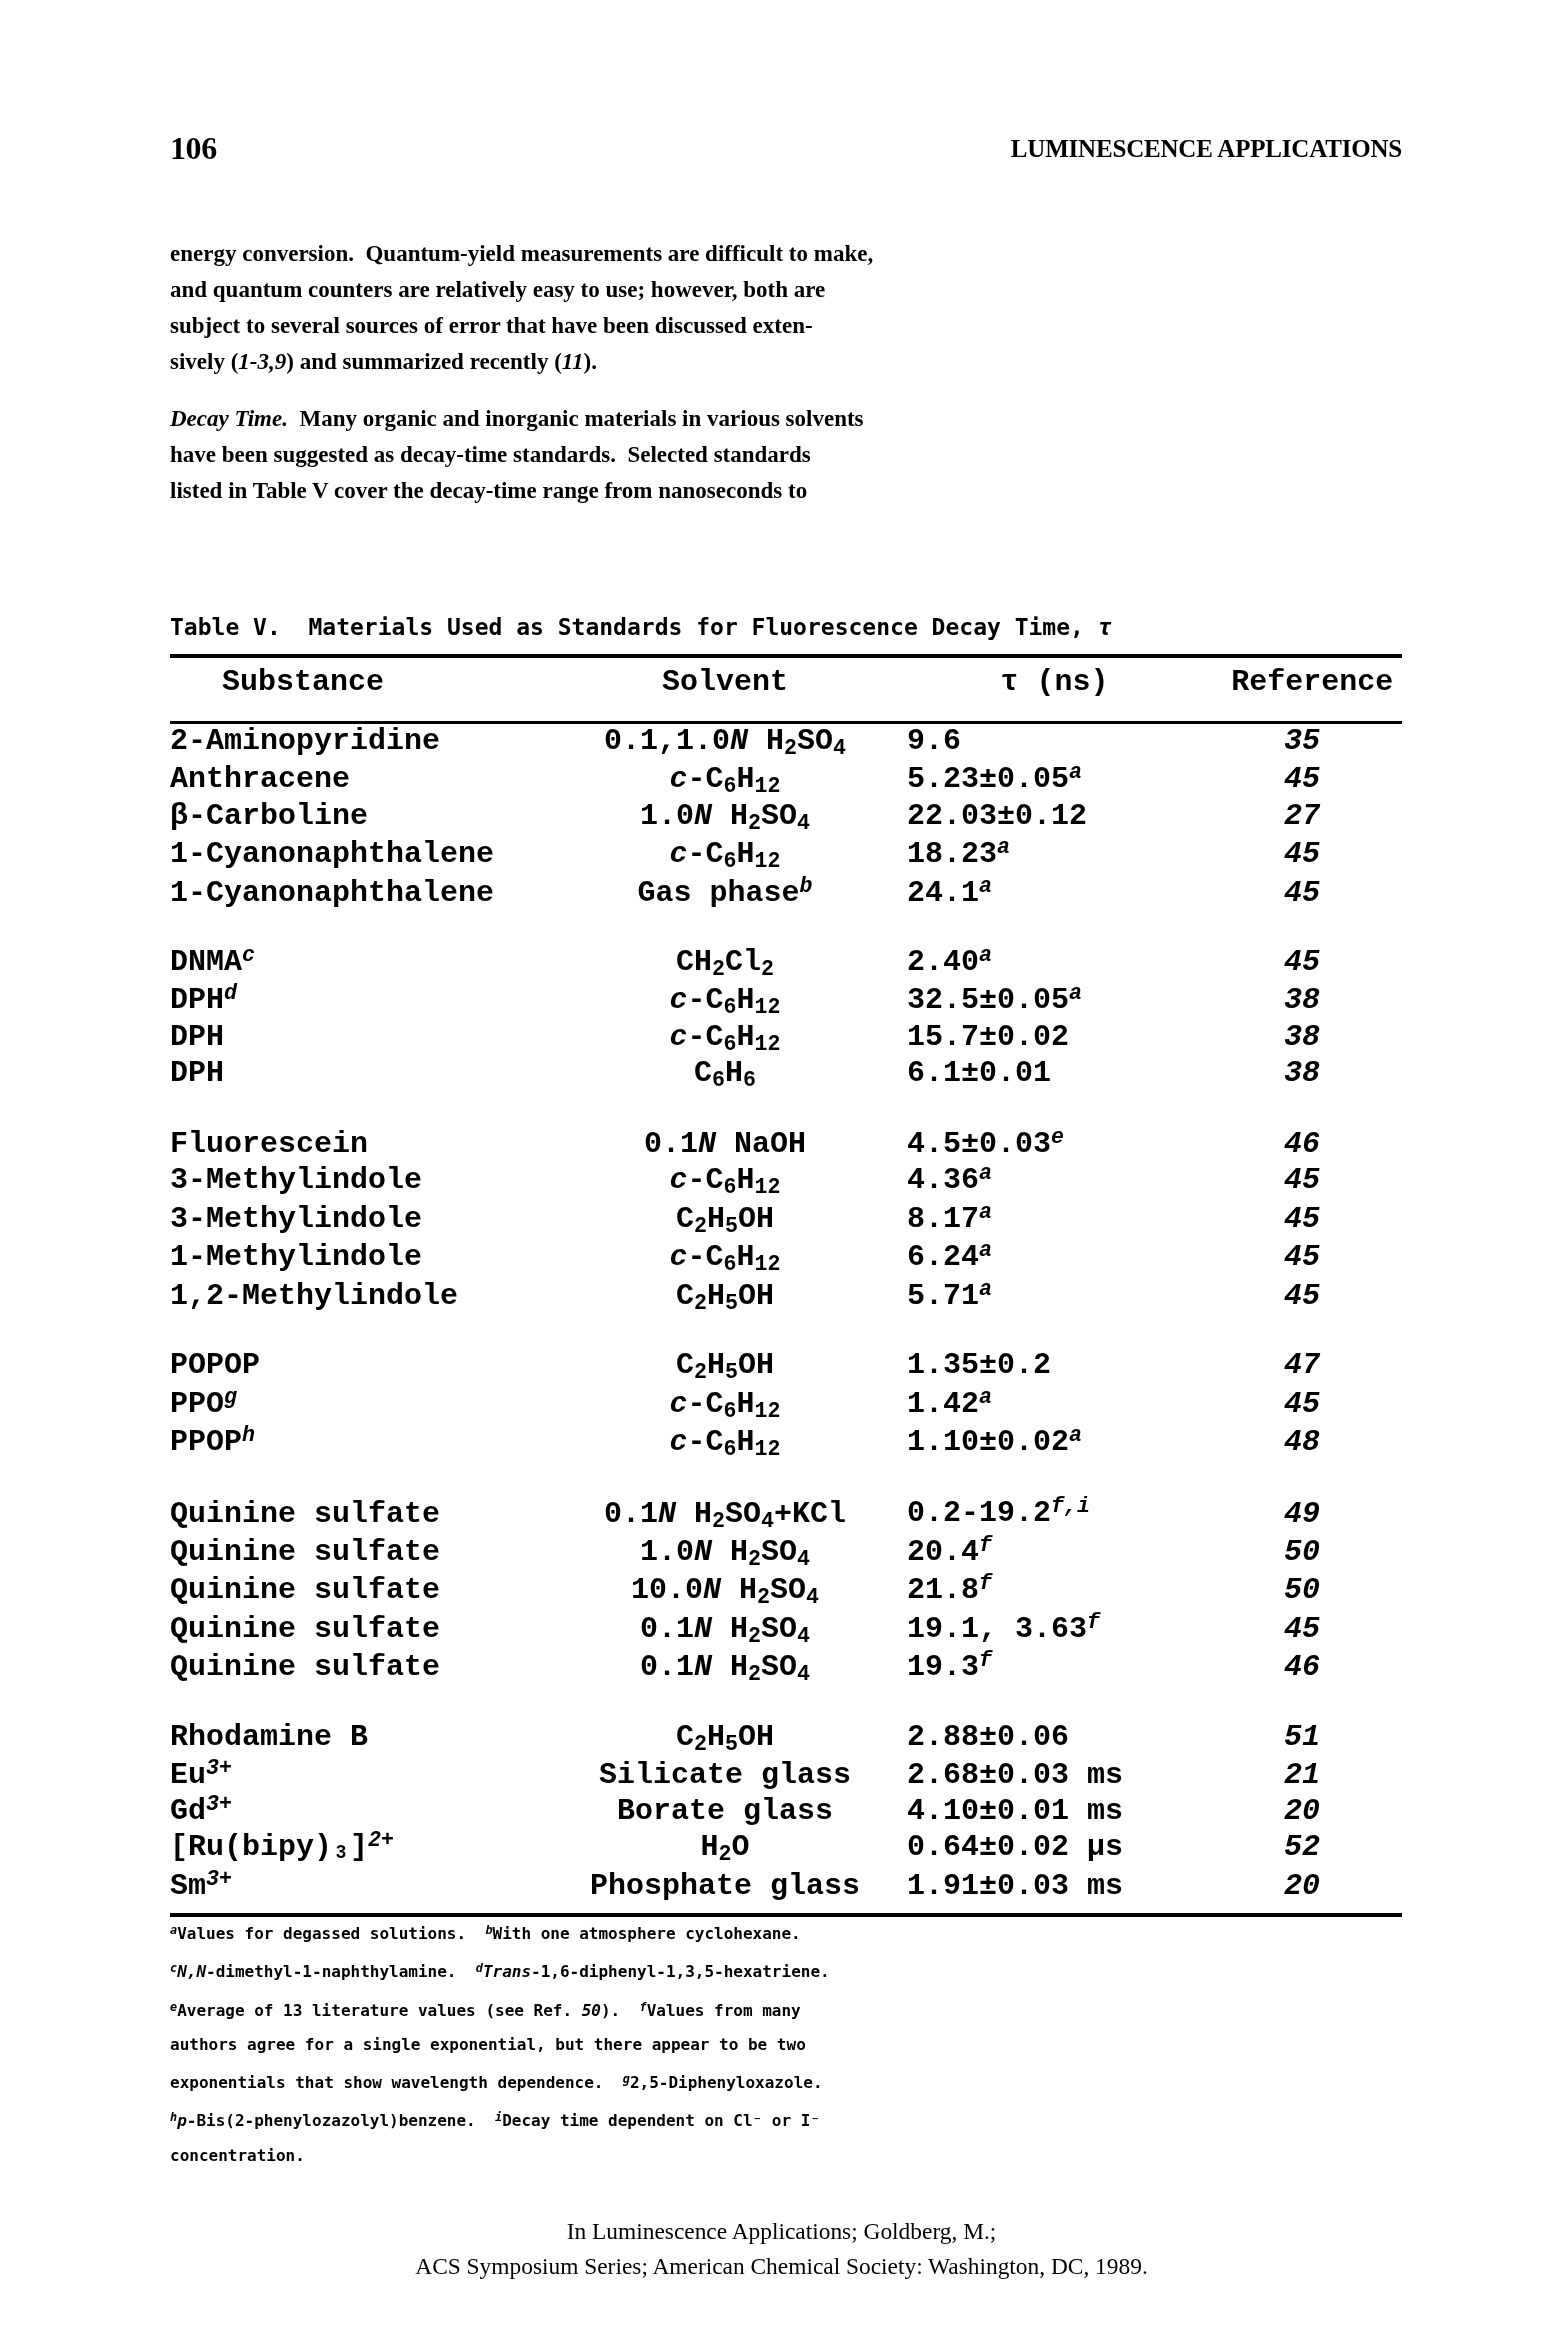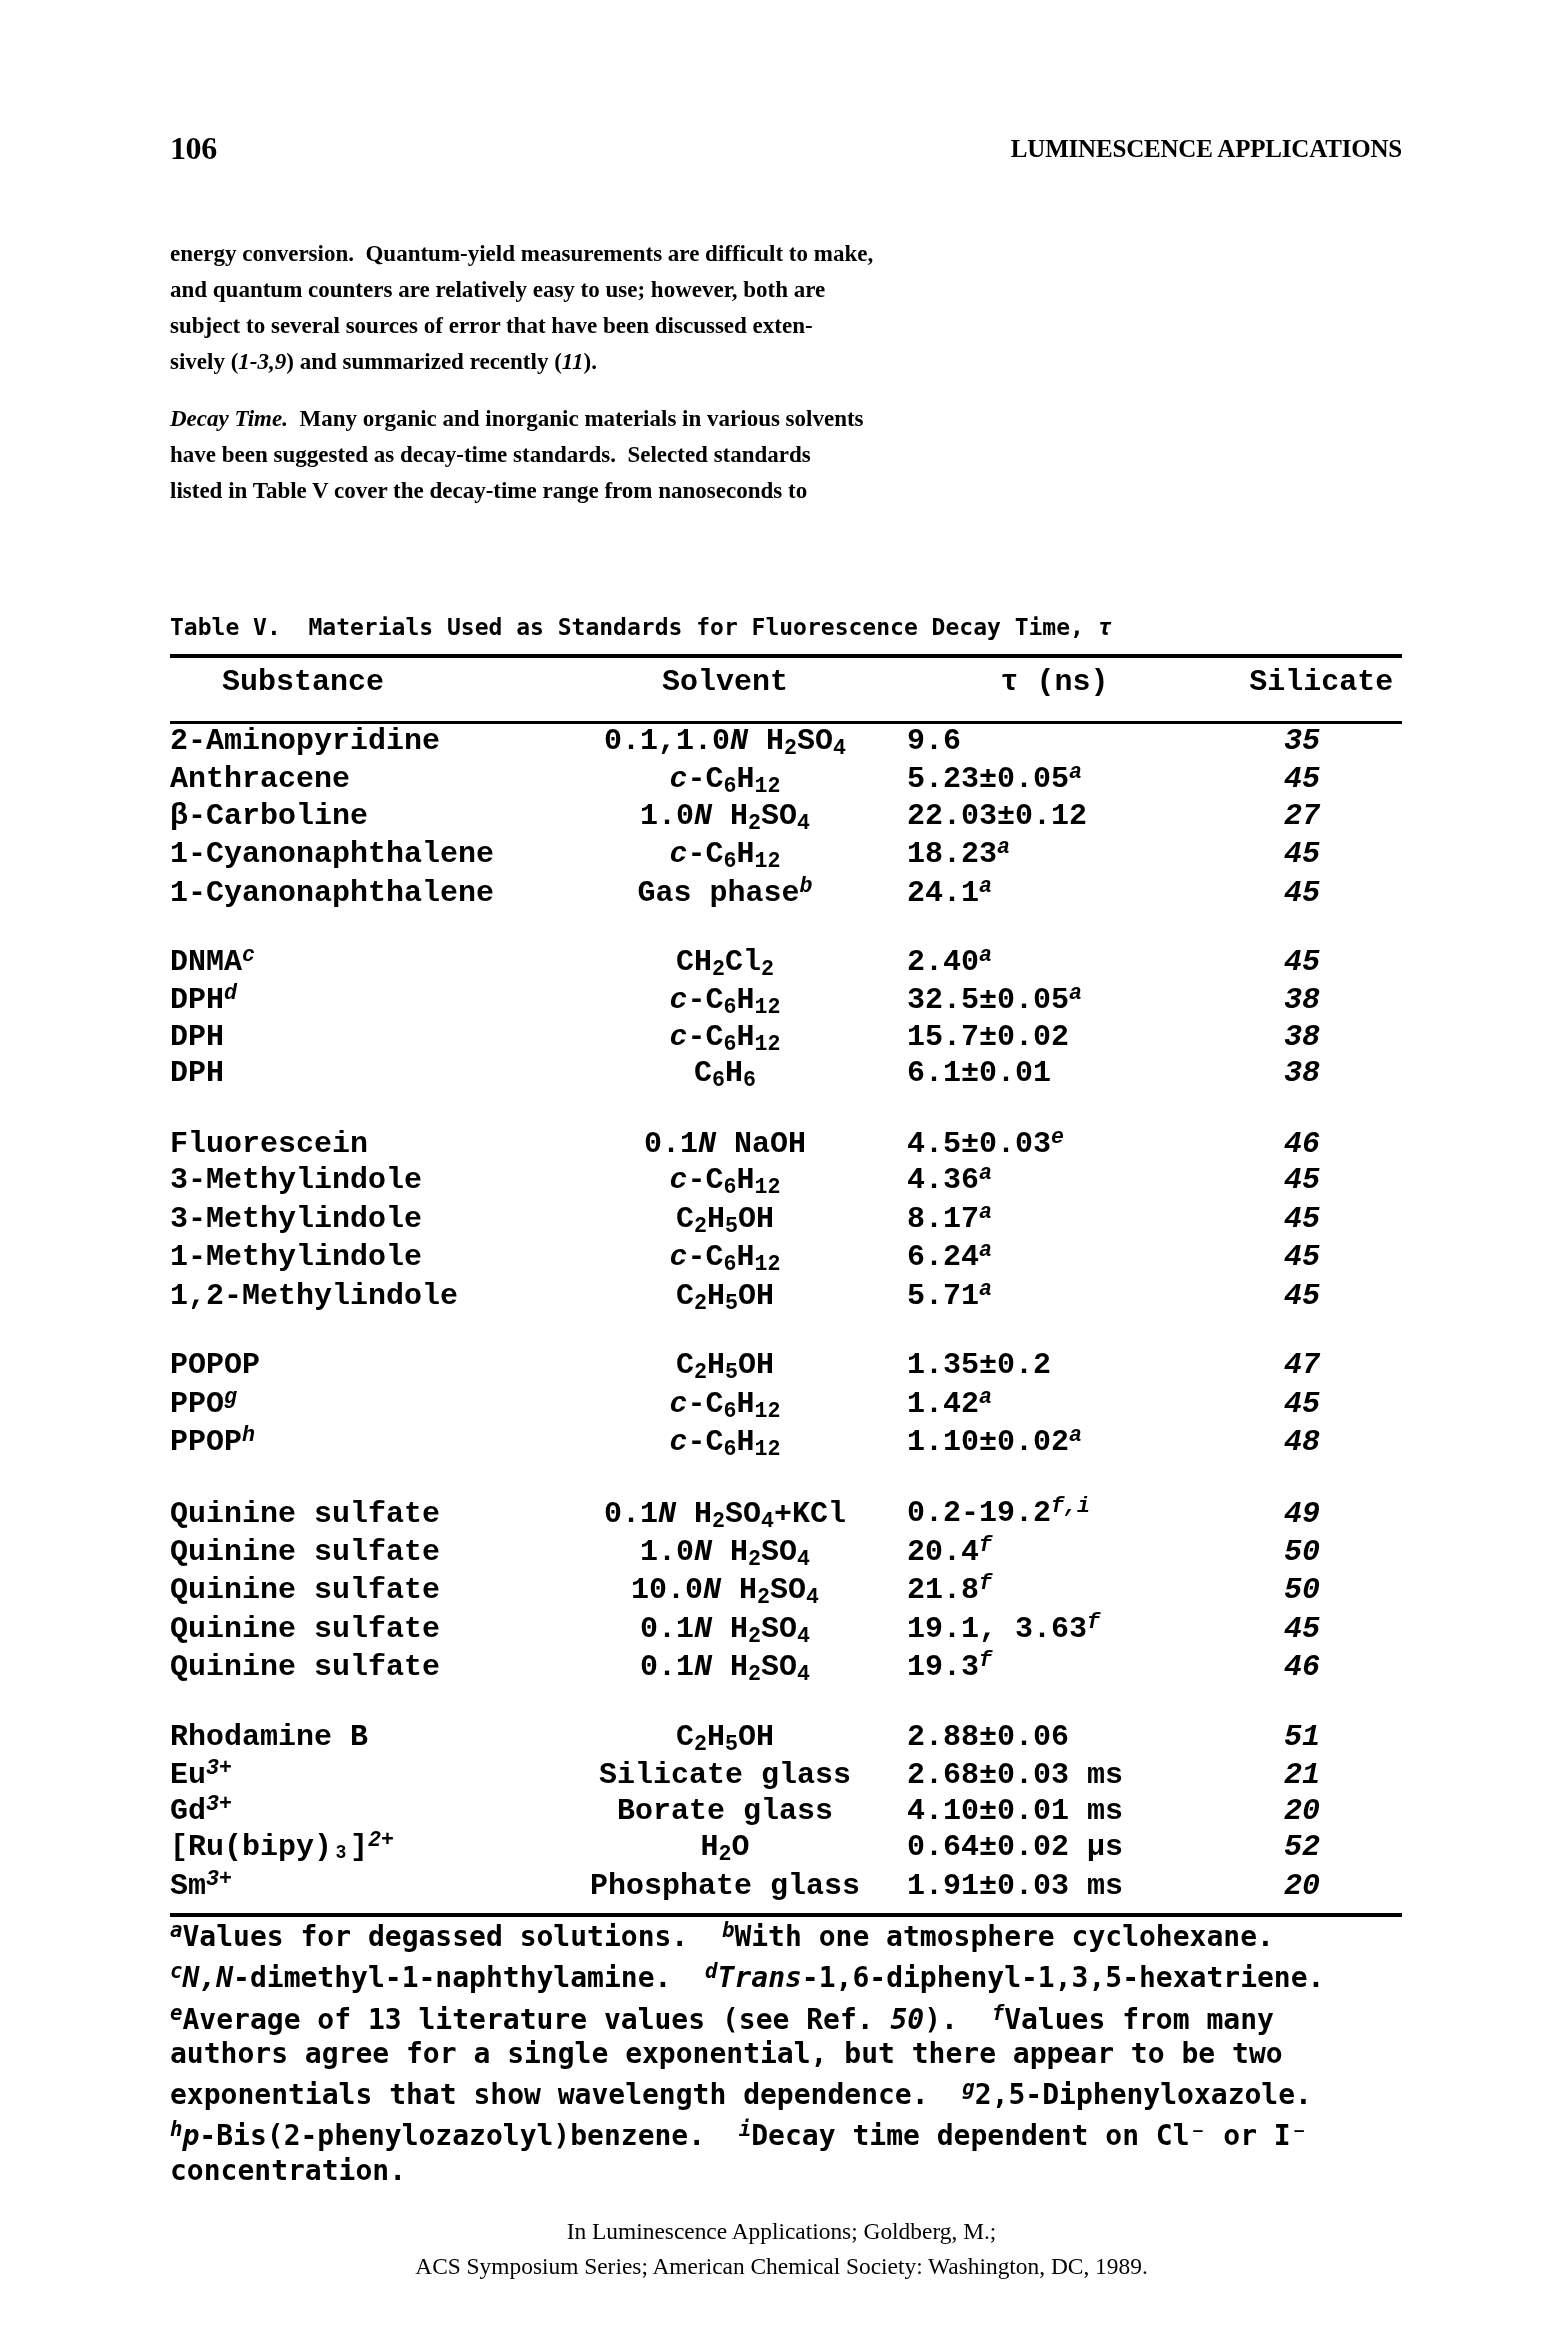--- a/index.html
+++ b/index.html
@@ -125,21 +125,21 @@
   sup { font-size: 0.72em; vertical-align: 0.42em; font-style: italic; }
 
   
   .footnotes {
     position: absolute;
     left: 170px;
     top: 1913px;
     width: 1240px;
     font-family: "DejaVu Sans Mono", monospace;
     font-weight: bold;
-    font-size: 28px;
+    font-size: 16px;
     line-height: 34px;
     white-space: pre-wrap;
   }
   .footnotes sup { font-size: 0.74em; vertical-align: 0.45em; font-style: italic; }
 
   
   .pagefoot {
     position: absolute;
     left: 0;
     top: 2214px;
@@ -178,21 +178,21 @@
         <col class="c1">
           <col class="c2">
           <col class="c3">
           <col class="c4">
       </colgroup>
       <thead>
         <tr>
           <th class="h1">Substance</th>
           <th class="h2">Solvent</th>
           <th class="h3">τ (ns)</th>
-          <th class="h4">Silicate</th>
+          <th class="h4">Reference</th>
         </tr>
       </thead>
     </table>
 
     <div class="rule thin"></div>
 
     <table class="tbl" id="tbl-body">
       <colgroup>
         <col class="c1">
           <col class="c2">

